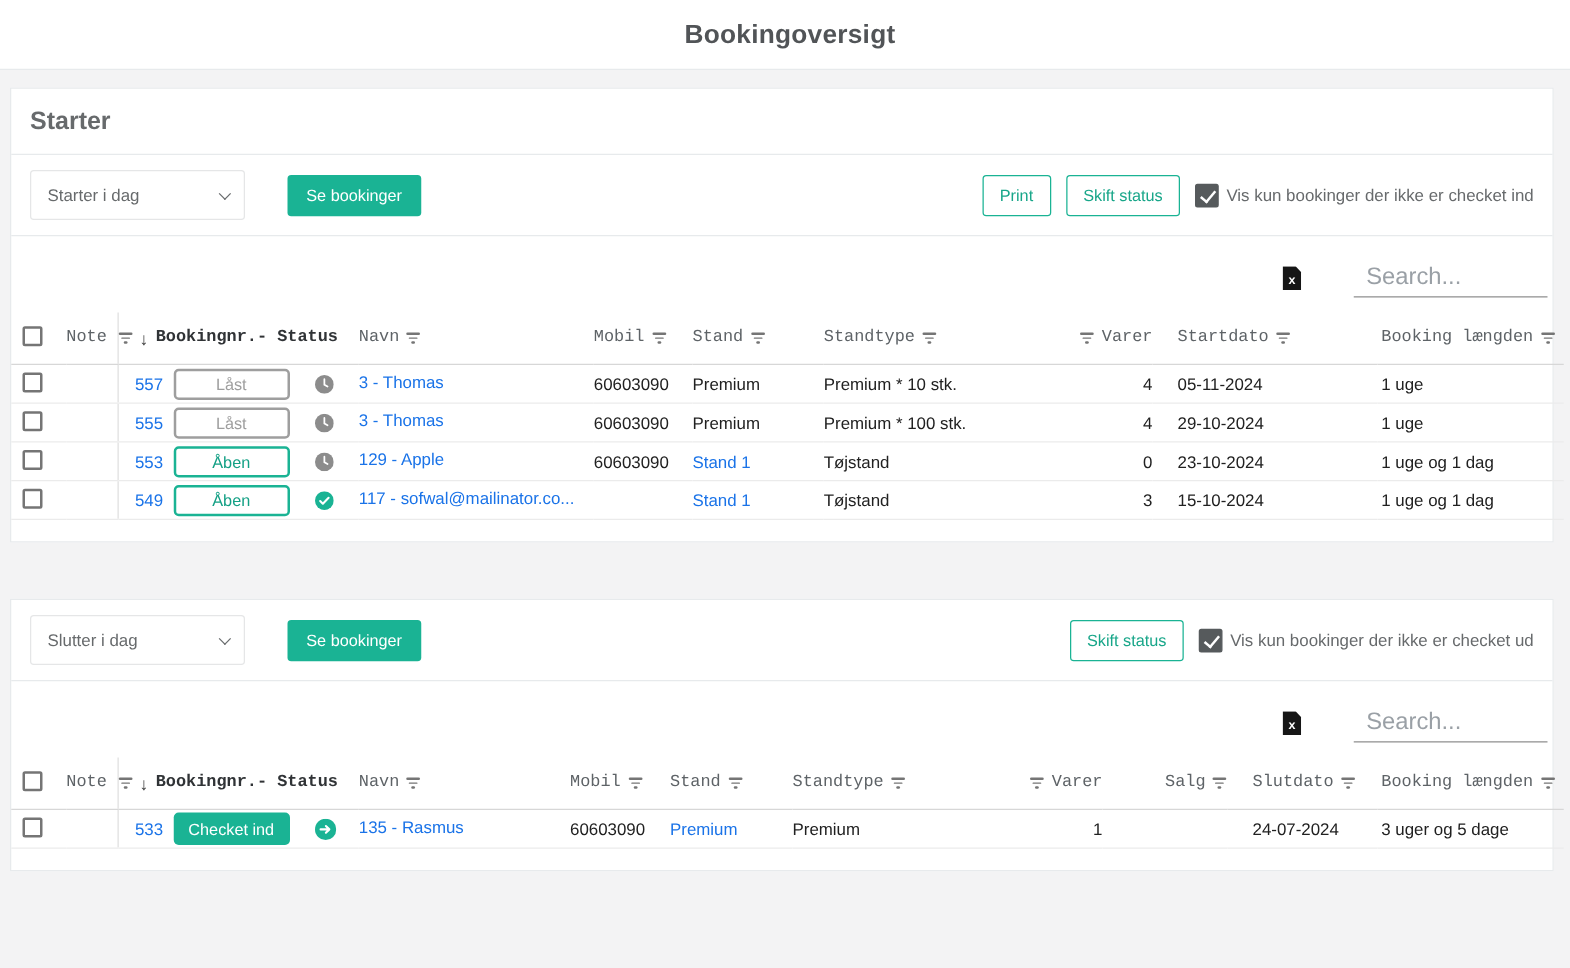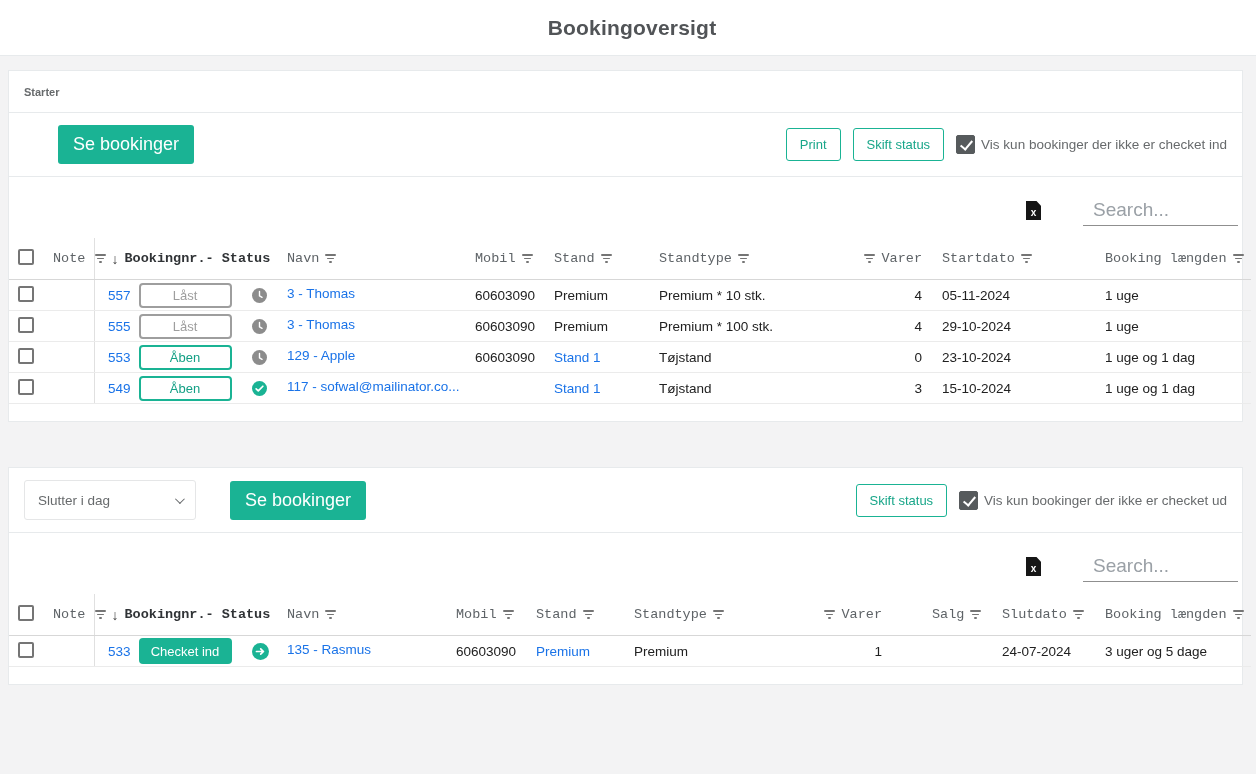--- a/index.html
+++ b/index.html
@@ -10,32 +10,32 @@
     font-family:"Liberation Sans", sans-serif;
     color:#676a6c;
   }
   
   .topbar { height:56px; background:#fff; border-bottom:1px solid #e7eaec; display:flex; align-items:center;justify-content:center; }
   .topbar h1 { margin:0 0 0 8px; font-size:21px; font-weight:700; color:#515457; letter-spacing:.2px; }
 
   
   .panel { background:#fff; border:1px solid #e7eaec; margin:14px 13px 0 8px; }
   #panel-slutter { margin-top:45px; }
-  .panel-title { padding:15px 15px 14px; font-size:11px; font-weight:700; color:#676a6c; border-bottom:1px solid #e7eaec; }
+  .panel-title { padding:15px 15px 14px; font-size:20px; font-weight:700; color:#676a6c; border-bottom:1px solid #e7eaec; }
 
   .toolbar { display:flex; align-items:center; padding:12px 15px; border-bottom:1px solid #e7eaec; }
   .select {
     width:172px; height:40px; background:#fff; border:1px solid #e5e6e7; border-radius:3px;
     display:flex; align-items:center; justify-content:space-between; padding:0 13px;
     font-size:13.5px; color:#676a6c; cursor:pointer;
   }
   .chev { width:7px; height:7px; border-right:1.5px solid #676a6c; border-bottom:1.5px solid #676a6c; transform:rotate(45deg) translateY(-2px); }
   .btn-primary {
     margin-left:34px; background:#1ab394; color:#fff; border:none; border-radius:3px;
-    font-size:18px; padding:9px 15px; font-family:inherit; cursor:pointer;
+    font-size:13px; padding:9px 15px; font-family:inherit; cursor:pointer;
   }
   .right-group { margin-left:auto; display:flex; align-items:center; gap:12px; }
   .btn-outline {
     background:#fff; color:#18a689; border:1px solid #1ab394; border-radius:3px;
     font-size:13px; padding:8px 13px; font-family:inherit; cursor:pointer;
   }
   .cb { width:19px; height:19px; border:1px solid #9a9a9a; border-radius:2px; position:relative; background:#fff; cursor:pointer; }
   .cb.on { background:#565a5c; border-color:#565a5c; }
   .cb.on::after {
     content:""; position:absolute; left:6px; top:2px; width:5px; height:10px;
@@ -84,20 +84,24 @@
 <body>
 
 <header class="topbar">
   <h1>Bookingoversigt</h1>
 </header>
 
 <section class="panel" id="panel-starter">
   <div class="panel-title">Starter</div>
 
   <div class="toolbar">
+    <div class="select">
+      <span>Starter i dag</span>
+      <span class="chev"></span>
+    </div>
     <button class="btn-primary">Se bookinger</button>
     <div class="right-group">
       <button class="btn-outline">Print</button>
       <button class="btn-outline">Skift status</button>
       <span class="cb on"></span>
       <span class="cb-label">Vis kun bookinger der ikke er checket ind</span>
     </div>
   </div>
 
   <div class="export-row">

